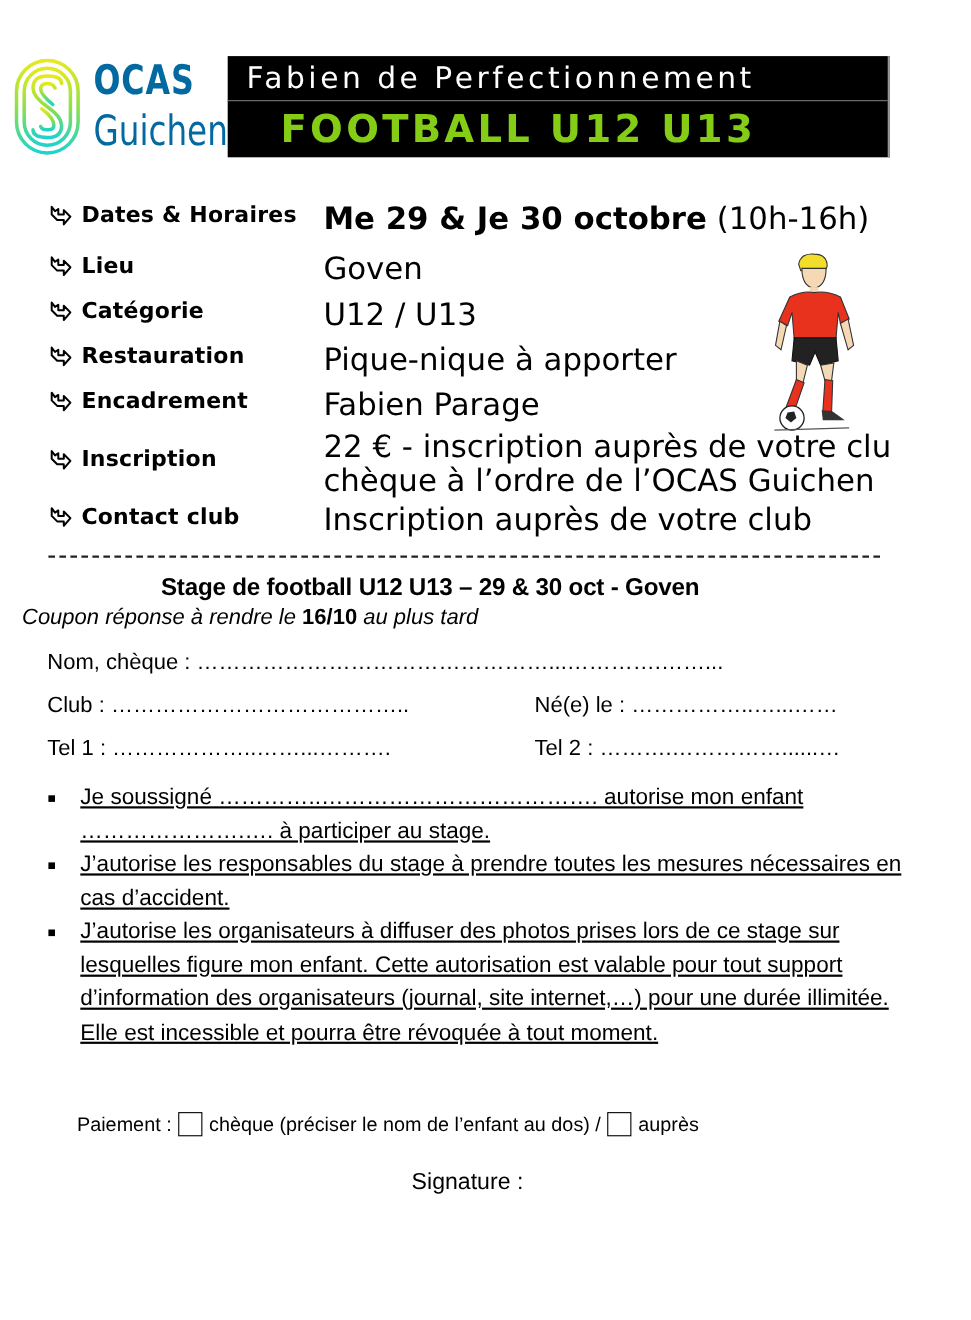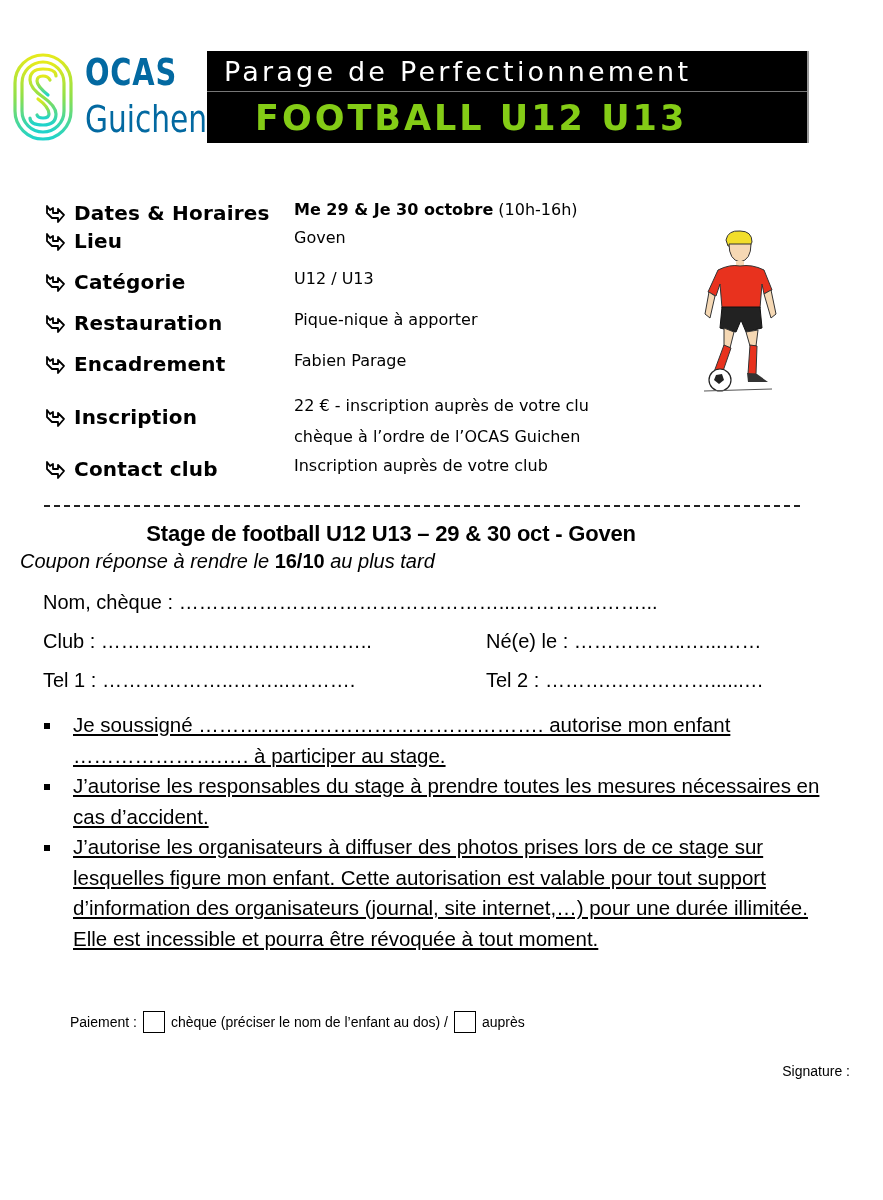--- a/index.html
+++ b/index.html
@@ -17,45 +17,45 @@
     .banner { position: absolute; left: 207px; top: 51px; width: 602px; height: 92px; background: #000; border-right: 2px solid #999; }
     .banner .sep { position: absolute; left: 0; right: 0; top: 40px; height: 1px; background: #777; }
     .banner .t1 { position: absolute; left: 17px; top: 5px; color: #fff; font-family: "DejaVu Sans", sans-serif; font-size: 27px; letter-spacing: 3.2px; white-space: nowrap; }
     .banner .t2 { position: absolute; left: 48px; top: 47px; color: #84cc16; font-family: "DejaVu Sans", sans-serif; font-weight: 700; font-size: 35px; letter-spacing: 3px; white-space: nowrap; }
 
     
     .info { position: absolute; left: 44px; top: 180px; width: 680px; }
     .info-row { position: absolute; left: 0; height: 30px; width: 680px; }
     .info-row .arrow { position: absolute; left: 0; top: 6px; width: 22px; height: 20px; }
     .info-row .lbl { position: absolute; left: 30px; top: 3px; font-family: "DejaVu Sans", sans-serif; font-weight: 700; font-size: 20px; white-space: nowrap; letter-spacing: 0.2px; }
-    .info-row .val { position: absolute; left: 250px; top: 2px; font-family: "DejaVu Sans", sans-serif; font-size: 16px; white-space: nowrap; }
+    .info-row .val { position: absolute; left: 250px; top: 2px; font-family: "DejaVu Sans", sans-serif; font-size: 28px; white-space: nowrap; }
     .info-row .val b { font-weight: 700; }
     .info-row .val2 { line-height: 31px; top: -12px; }
 
     
     .player { position: absolute; left: 700px; top: 228px; width: 90px; height: 166px; }
 
     
     .dashline { position: absolute; left: 44px; top: 505px; width: 756px; height: 0; border-top: 2px dashed #222; }
 
     
     .coupon-title { position: absolute; left: 0; width: 782px; top: 521px; text-align: center; font-weight: 700; font-size: 22px; letter-spacing: -0.2px; }
     .coupon-sub { position: absolute; left: 0; width: 850px; top: 550px; text-align: left; font-style: italic; font-size: 20px; margin-left: 20px; }
     .coupon-sub b { font-style: normal; font-weight: 700; }
 
     .field { position: absolute; font-size: 20px; white-space: nowrap; }
 
     .bullets { position: absolute; left: 44px; top: 710px; width: 780px; text-decoration: underline; }
     .bullet { position: relative; padding-left: 29px; font-size: 20.5px; line-height: 30.5px; }
     .bullet .sq { position: absolute; left: 0; top: 13px; width: 6px; height: 6px; background: #000; }
 
-    .payment { position: absolute; left: 70px; top: 1011px; font-size: 14px; white-space: nowrap; display: flex; align-items: center; }
+    .payment { position: absolute; left: 70px; top: 1011px; font-size: 18px; white-space: nowrap; display: flex; align-items: center; }
     .checkbox { display: inline-block; width: 22px; height: 22px; border: 1.5px solid #000; margin: 0 6px 0 6px; background: #fff; }
 
-    .signature { position: absolute; left: 0; width: 850px; top: 1063px; text-align: right; font-size: 14px; }
+    .signature { position: absolute; left: 0; width: 850px; top: 1063px; text-align: center; font-size: 21px; }
   </style>
 </head>
 <body>
 
 <div class="logo">
   <svg class="logo-mark" viewBox="0 0 62 90">
     <defs>
       <linearGradient id="lg" x1="0" y1="0" x2="0" y2="1">
         <stop offset="0" stop-color="#e6ea1c"></stop>
         <stop offset="0.5" stop-color="#8fe04a"></stop>
@@ -70,27 +70,27 @@
       <path d="M26 47 Q37 55 37 62 Q37 66 31 66 Q26 66 25 63"></path>
     </g>
   </svg>
   <div class="logo-text">
     <span class="l1">OCAS</span>
     <span class="l2">Guichen</span>
   </div>
 </div>
 
 <div class="banner">
-  <div class="t1">Parage de Perfectionnement</div>
+  <div class="t1">Fabien de Perfectionnement</div>
   <div class="sep"></div>
   <div class="t2">FOOTBALL U12 U13</div>
 </div>
 
 <div class="info">
-  <div class="info-row" style="top:18px">
+  <div class="info-row" style="top:0">
     <svg class="arrow" viewBox="0 0 22 20">
         <path d="M3 2 L3 9 L8 14 L14 14 L14 18 L20 11 L14 5 L14 9 L9 9 L9 4 L6 6 Z" fill="none" stroke="#000" stroke-width="1.8" stroke-linejoin="round"></path>
       </svg>
     <span class="lbl">Dates &amp; Horaires</span>
     <span class="val"><b>Me 29 &amp; Je 30 octobre</b><span> (10h-16h)</span></span>
   </div>
   <div class="info-row" style="top:46px">
     <svg class="arrow" viewBox="0 0 22 20">
         <path d="M3 2 L3 9 L8 14 L14 14 L14 18 L20 11 L14 5 L14 9 L9 9 L9 4 L6 6 Z" fill="none" stroke="#000" stroke-width="1.8" stroke-linejoin="round"></path>
       </svg>

